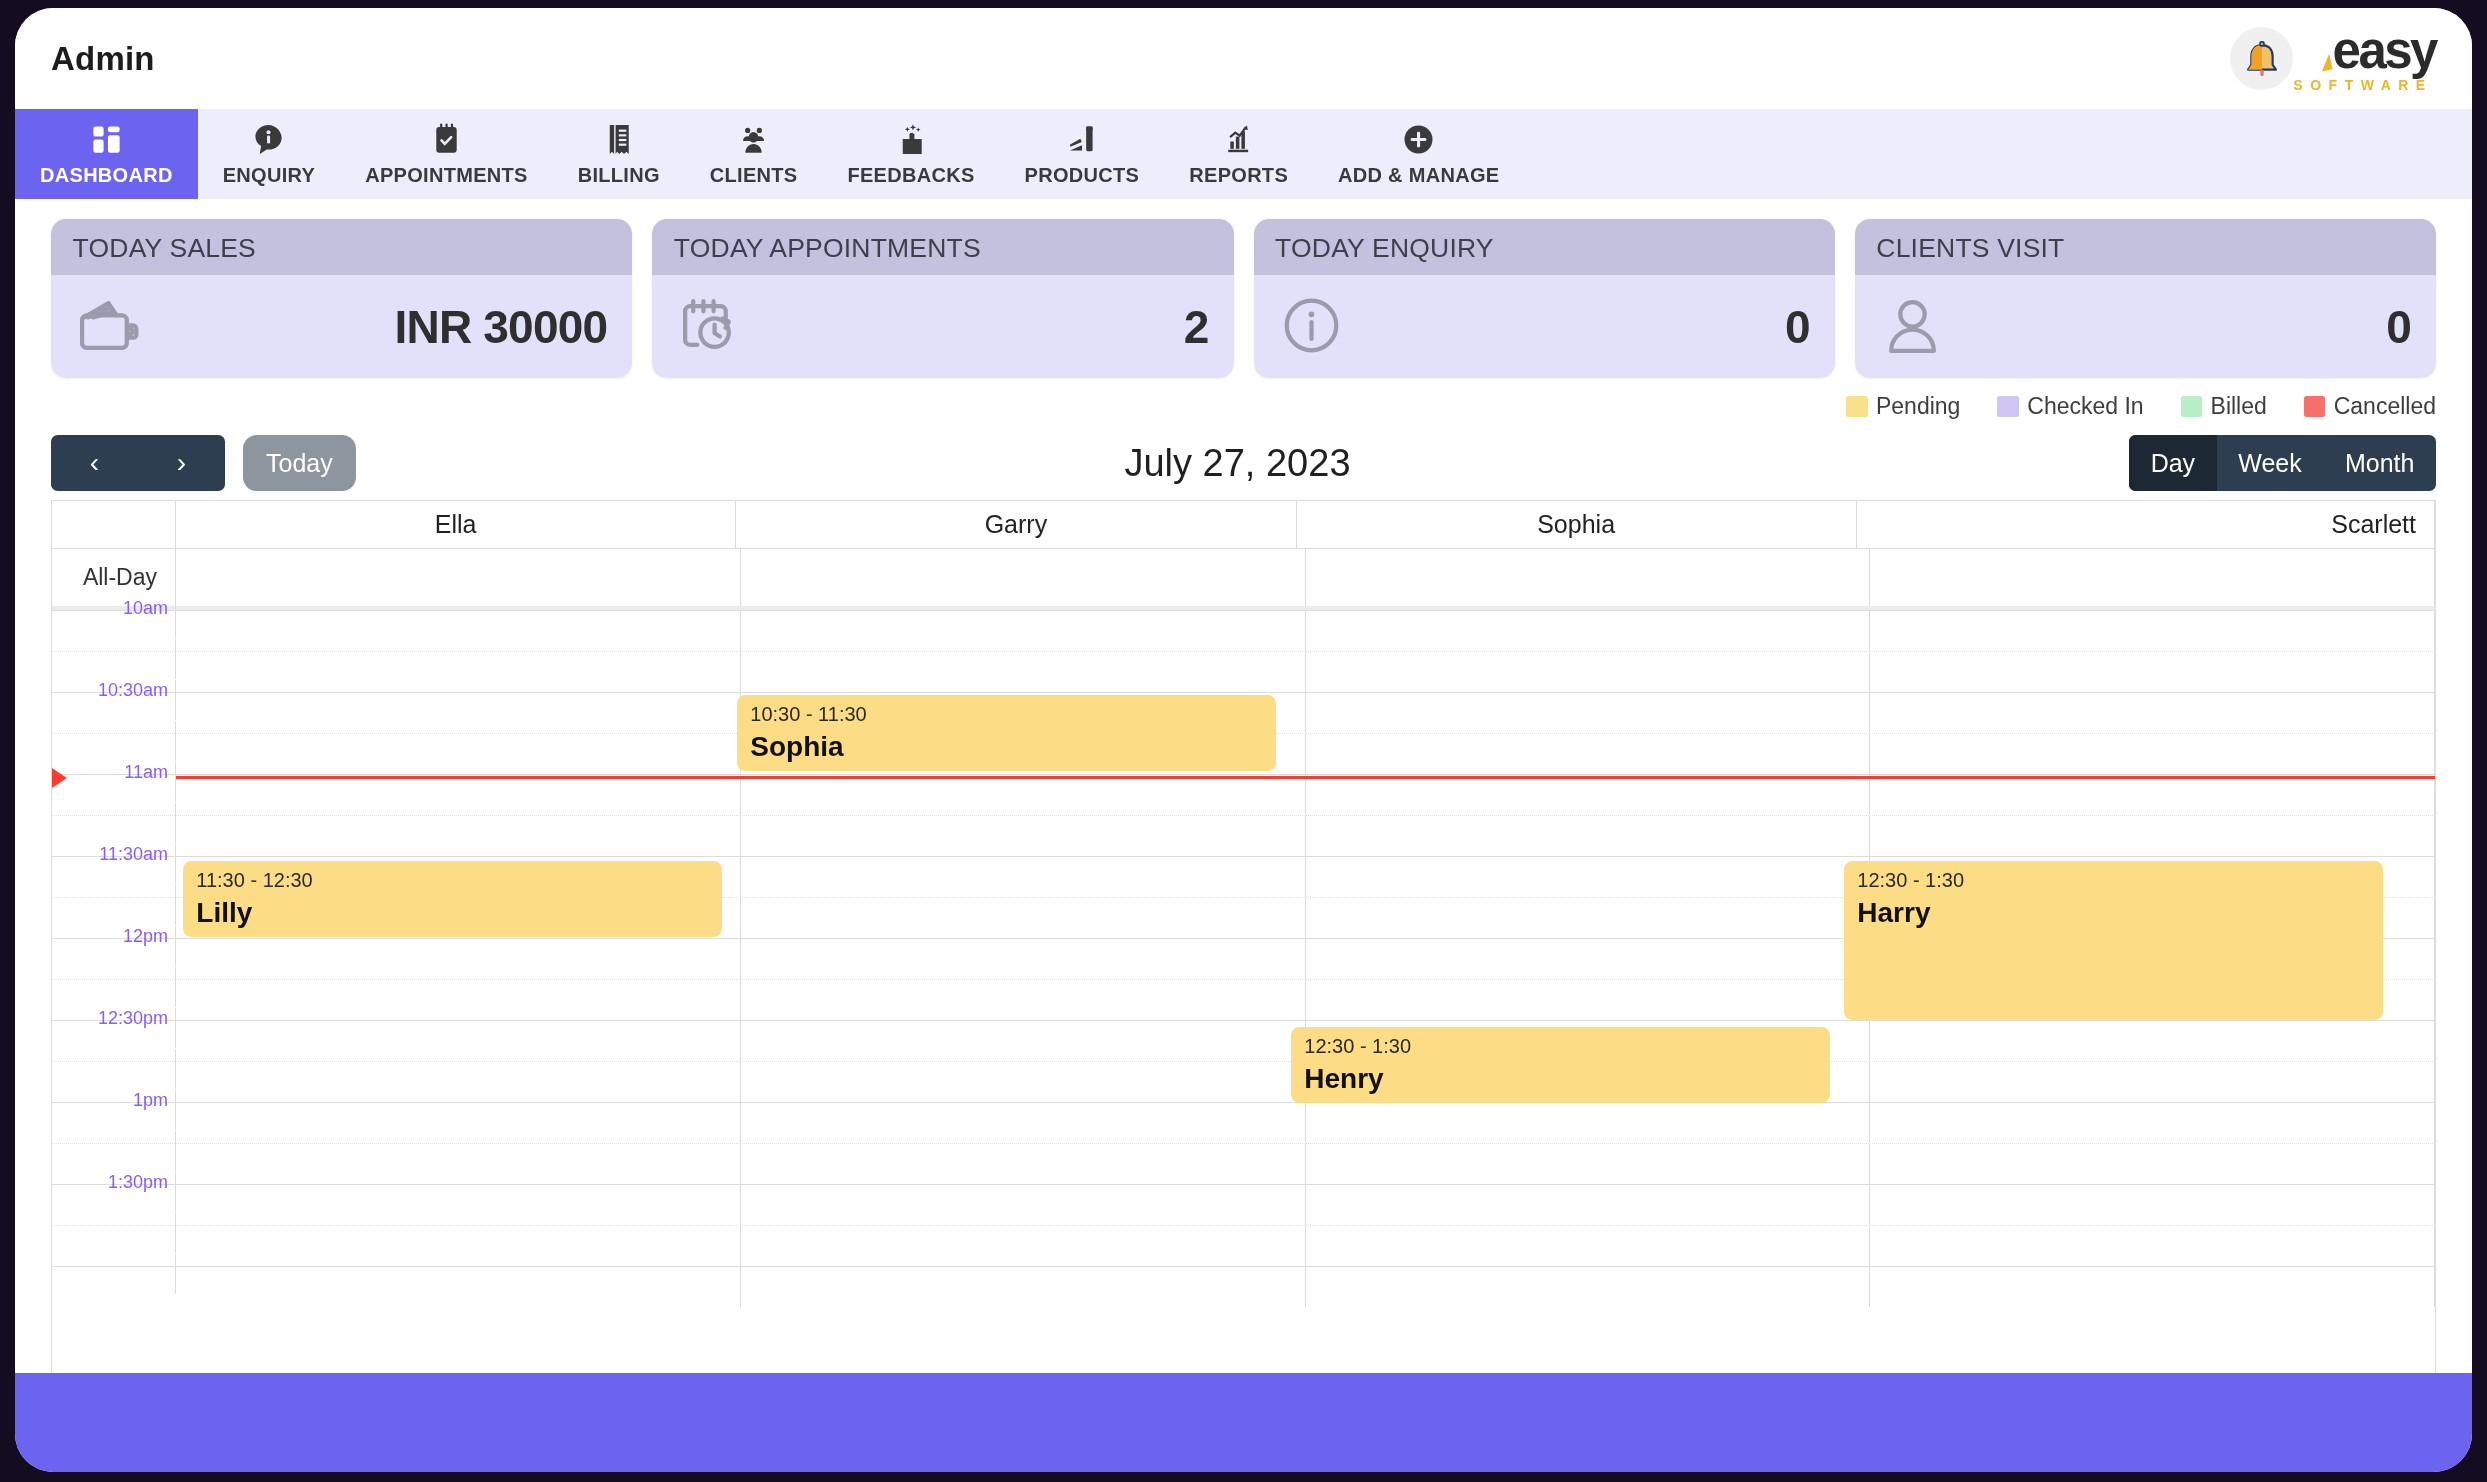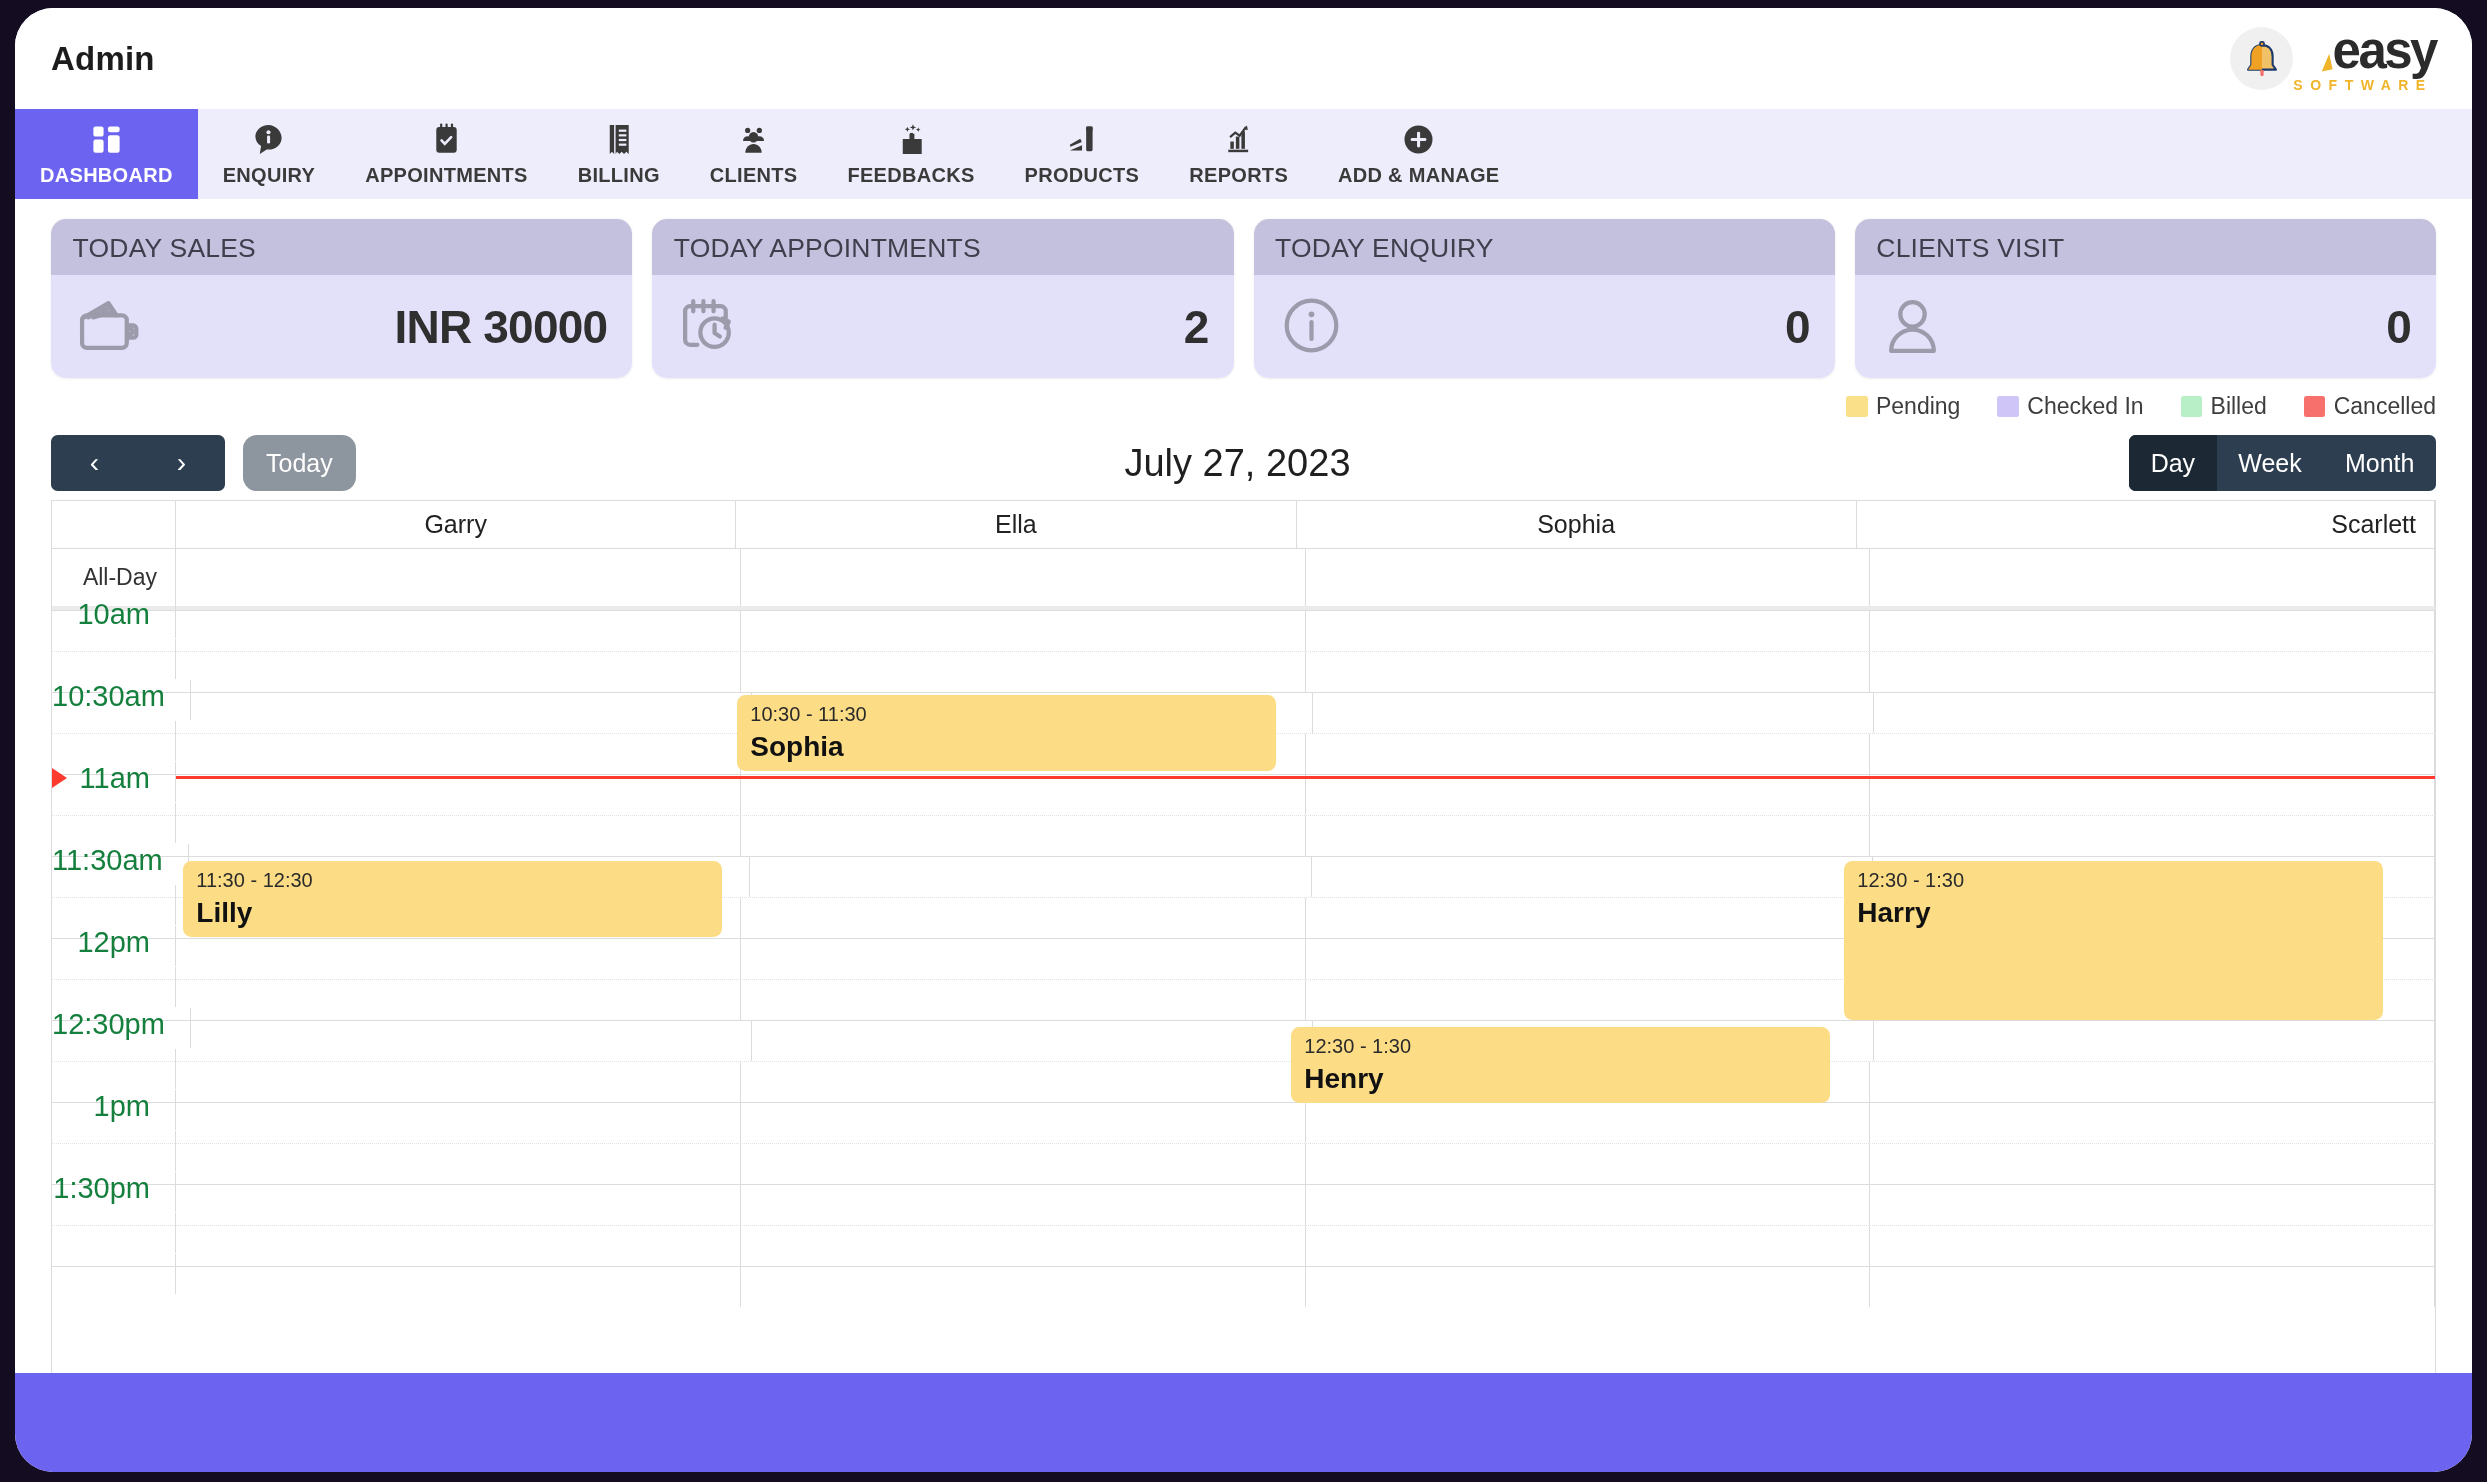--- a/index.html
+++ b/index.html
@@ -278,22 +278,22 @@
   }
 
   .slots { position: relative; }
   .slot-row { display: flex; height: 41px; }
   .slot-row.major { border-top: 0.8px solid #dcdcdc; }
   .slot-row.minor { border-top: 0.8px dotted #e2e2e2; }
   .slot-lbl {
     flex: 0 0 124px;
     border-right: 0.8px solid #dcdcdc;
     display: flex; align-items: flex-start; justify-content: flex-end;
-    padding-right: 25px;
-    font-size: 29px; color: #15803d;
+    padding-right: 7px;
+    font-size: 18px; color: #8b5cf6;
     position: relative;
     top: -13.3px;
   }
   .slot-row.minor .slot-lbl { border-top: none; }
   .slot-cell { flex: 1 1 0; border-right: 0.8px solid #dcdcdc; }
 
   .nowline {
     position: absolute;
     left: 124px; right: 0;
     height: 2.5px; background: #ff3b30;
@@ -540,22 +540,22 @@
       <div class="viewbtns" id="viewbtns">
           <button class="active">Day</button>
           <button>Week</button>
           <button>Month</button>
         </div>
     </div>
 
     <div class="cal-wrap">
       <div class="cal-headrow" id="colheads">
           <div class="gutter"></div>
+          <div class="col-head">Ella</div>
           <div class="col-head">Garry</div>
-          <div class="col-head">Ella</div>
           <div class="col-head">Sophia</div>
           <div class="col-head clipped">Scarlett</div>
         </div>
       <div class="allday-row" id="alldayrow">
           <div class="allday-lbl">All-Day</div>
           <div class="allday-cell"></div>
           <div class="allday-cell"></div>
           <div class="allday-cell"></div>
           <div class="allday-cell"></div>
         </div>

